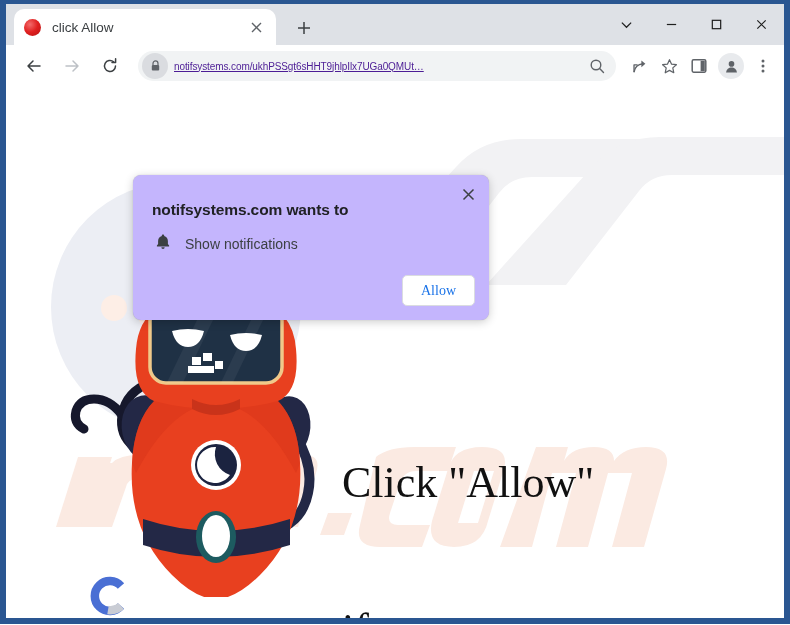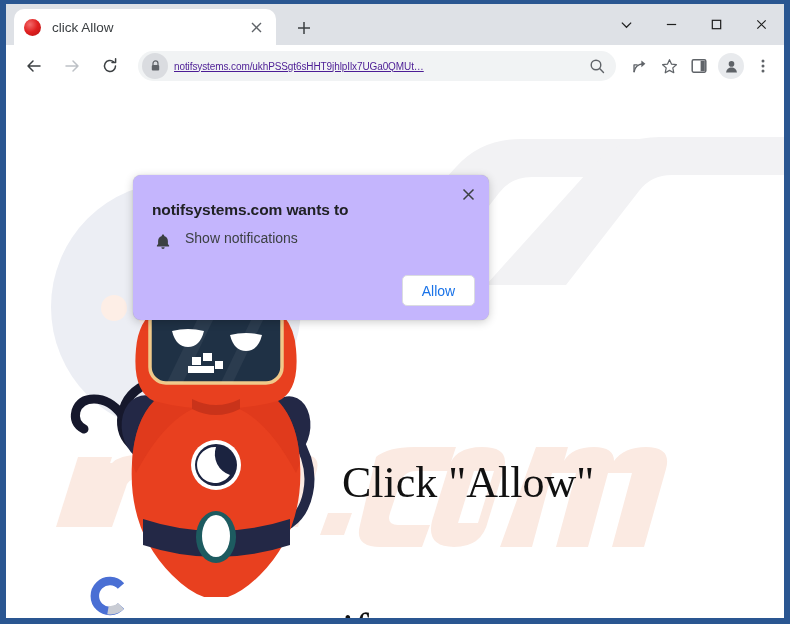--- a/index.html
+++ b/index.html
@@ -240,21 +240,21 @@
     left: 19px; top: 26px;
     font-size: 15.5px;
     color: #202124;
     font-weight: bold;
     letter-spacing: -0.1px;
   }
   .perm-row {
     position: absolute;
     left: 19px; top: 55px;
     display: flex;
-    align-items: flex-start;
+    align-items: flex-end;
   }
   .perm-bell {
     width: 22px; height: 22px;
     display: flex; align-items: center; justify-content: center;
     color: #3c4043;
     margin-right: 11px;
   }
   .perm-row-label {
     font-size: 14px;
     color: #3c4043;
@@ -266,21 +266,21 @@
     gap: 12px;
   }
   .perm-btn {
     min-width: 73px;
     height: 31px;
     border: 1px solid #dadce0;
     border-radius: 5px;
     background: #ffffff;
     color: #1a73e8;
     font-size: 14px;
-    font-family: Liberation Sans, sans-serif;
+    font-family: Liberation Serif, serif;
     display: flex; align-items: center; justify-content: center;
     box-sizing: border-box;
     padding: 0 14px;
   }
 </style>
 </head>
 <body>
 
 <div class="window">
   <div class="window-inner">

